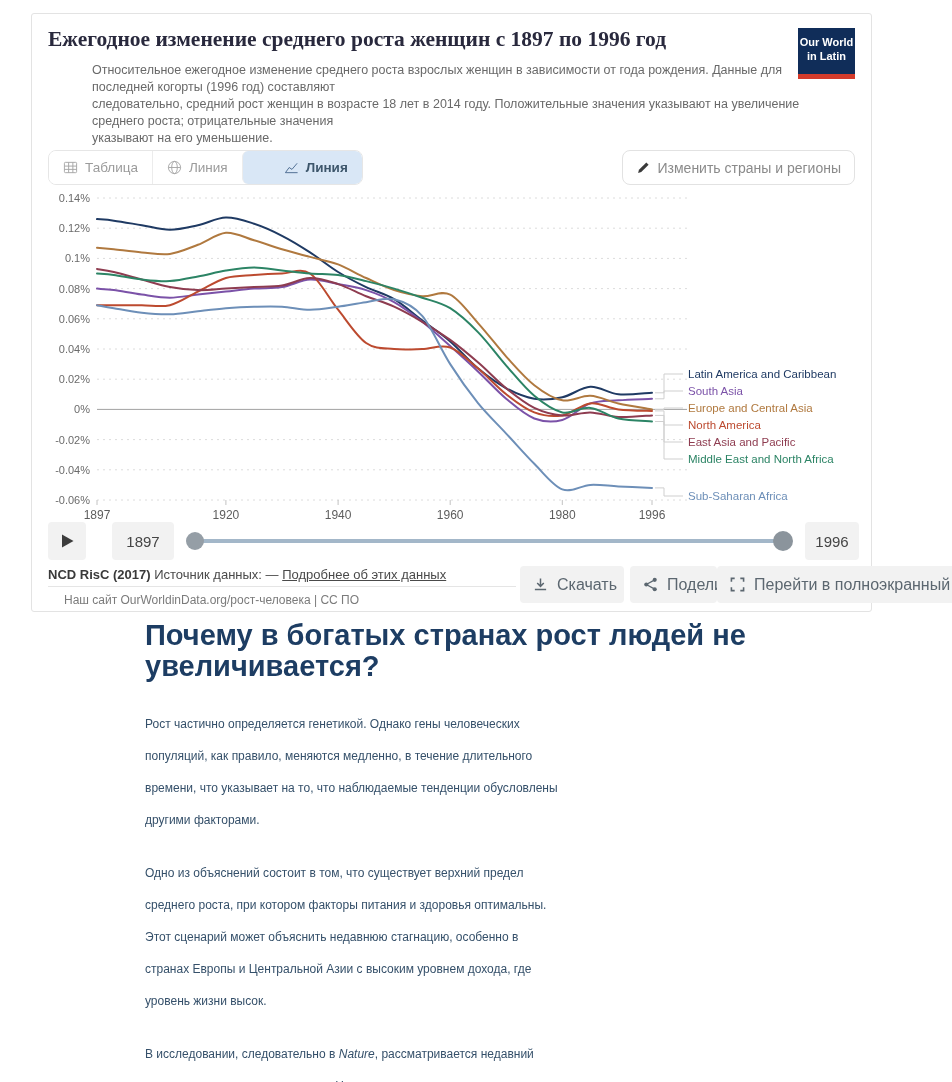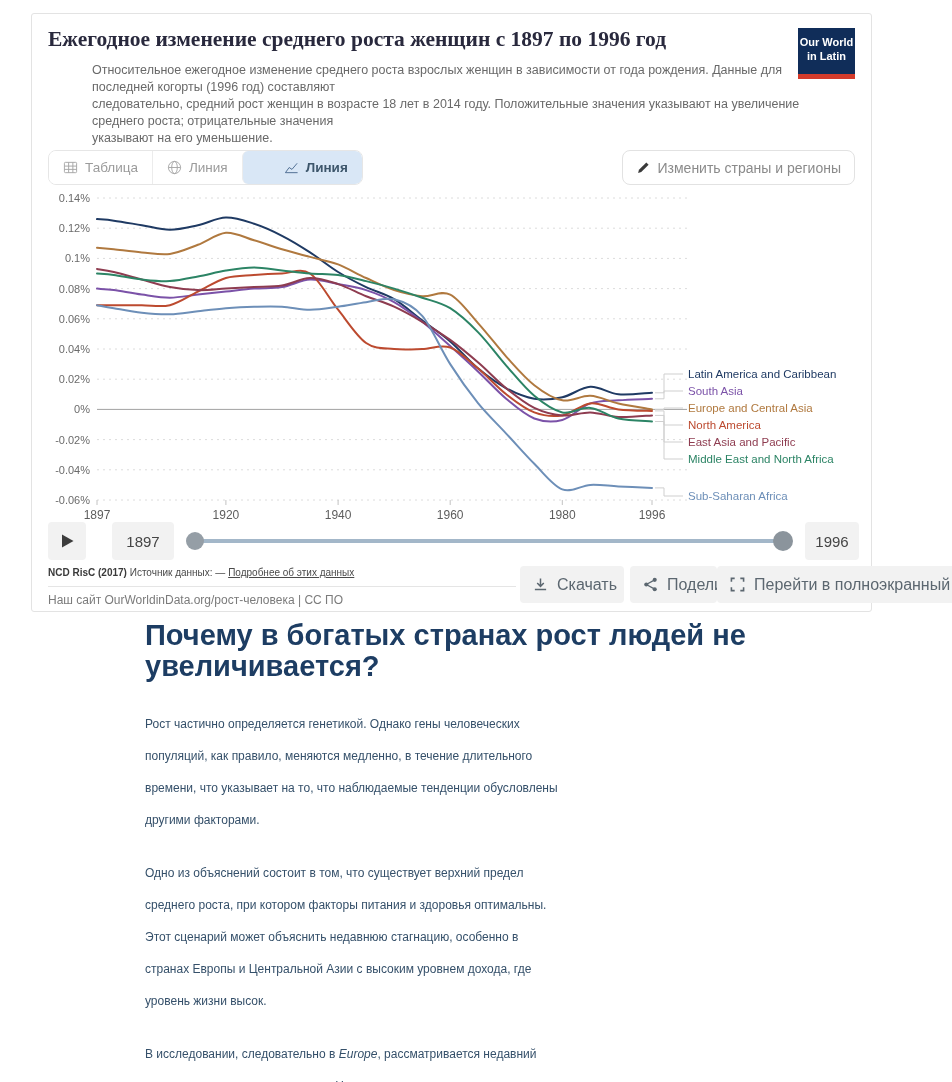--- a/index.html
+++ b/index.html
@@ -43,25 +43,25 @@
   .year-box{position:absolute;top:0;width:62px;height:38px;background:#f2f2f2;border-radius:4px;
         display:flex;align-items:center;justify-content:center;font-size:15px;color:#454545;cursor:pointer;}
   .year-box.start{left:64px;}
   .year-box.end{right:0;width:54px;}
   .slider{position:absolute;left:138px;right:66px;top:0;height:38px;cursor:pointer;}
   .slider .track{position:absolute;left:2px;right:2px;top:17px;height:4px;background:#a3b7c9;border-radius:2px;}
   .slider .handle{position:absolute;top:10px;width:18px;height:18px;border-radius:50%;background:#959ea6;cursor:grab;}
   .slider .handle.left{left:0;}
   .slider .handle.right{right:0;width:20px;height:20px;top:9px;background:#8b949c;}
   
-  .src-line{position:absolute;left:16px;top:553px;font-size:10px;color:#4a4a4a;white-space:nowrap;}
+  .src-line{position:absolute;left:16px;top:553px;font-size:13px;color:#4a4a4a;white-space:nowrap;}
   .src-line b{color:#3a3a3a;}
   .src-link{text-decoration:underline;color:#4a4a4a;cursor:pointer;}
   .src-divider{position:absolute;left:16px;top:572px;width:468px;height:1px;background:#e5e5e5;}
-  .site-line{position:absolute;left:16px;top:579px;font-size:12px;color:#7b7b7b;}
+  .site-line{position:absolute;left:32px;top:579px;font-size:12px;color:#7b7b7b;}
   
   .action-btn{position:absolute;top:566px;height:37px;background:#f2f2f2;border:none;border-radius:4px;
         display:flex;align-items:center;gap:9px;padding:0 13px;font-size:16px;color:#5c6770;
         cursor:pointer;box-sizing:border-box;overflow:hidden;white-space:nowrap;font-family:inherit;}
   .action-btn svg{flex:0 0 auto;}
   .btn-download{left:520px;width:104px;}
   .btn-share{left:630px;width:87px;padding-right:0;}
   .btn-fullscreen{left:717px;width:283px;}
   
   .article{position:absolute;left:145px;top:620px;width:680px;}
@@ -237,18 +237,18 @@
 увеличивается?</h2>
     <p>Рост частично определяется генетикой. Однако гены человеческих
 популяций, как правило, меняются медленно, в течение длительного
 времени, что указывает на то, что наблюдаемые тенденции обусловлены
 другими факторами.</p>
     <p>Одно из объяснений состоит в том, что существует верхний предел
 среднего роста, при котором факторы питания и здоровья оптимальны.
 Этот сценарий может объяснить недавнюю стагнацию, особенно в
 странах Европы и Центральной Азии с высоким уровнем дохода, где
 уровень жизни высок.</p>
-    <p><span>В исследовании, следовательно в </span><i>Europe</i><span>, рассматривается недавний
+    <p><span>В исследовании, следовательно в </span><i>Nature</i><span>, рассматривается недавний
 период застоя в росте населения Нидерландов, где проживают самые
 высокие люди в мире.</span></p>
   </div>
 
 </div>
 
 </body></html>

